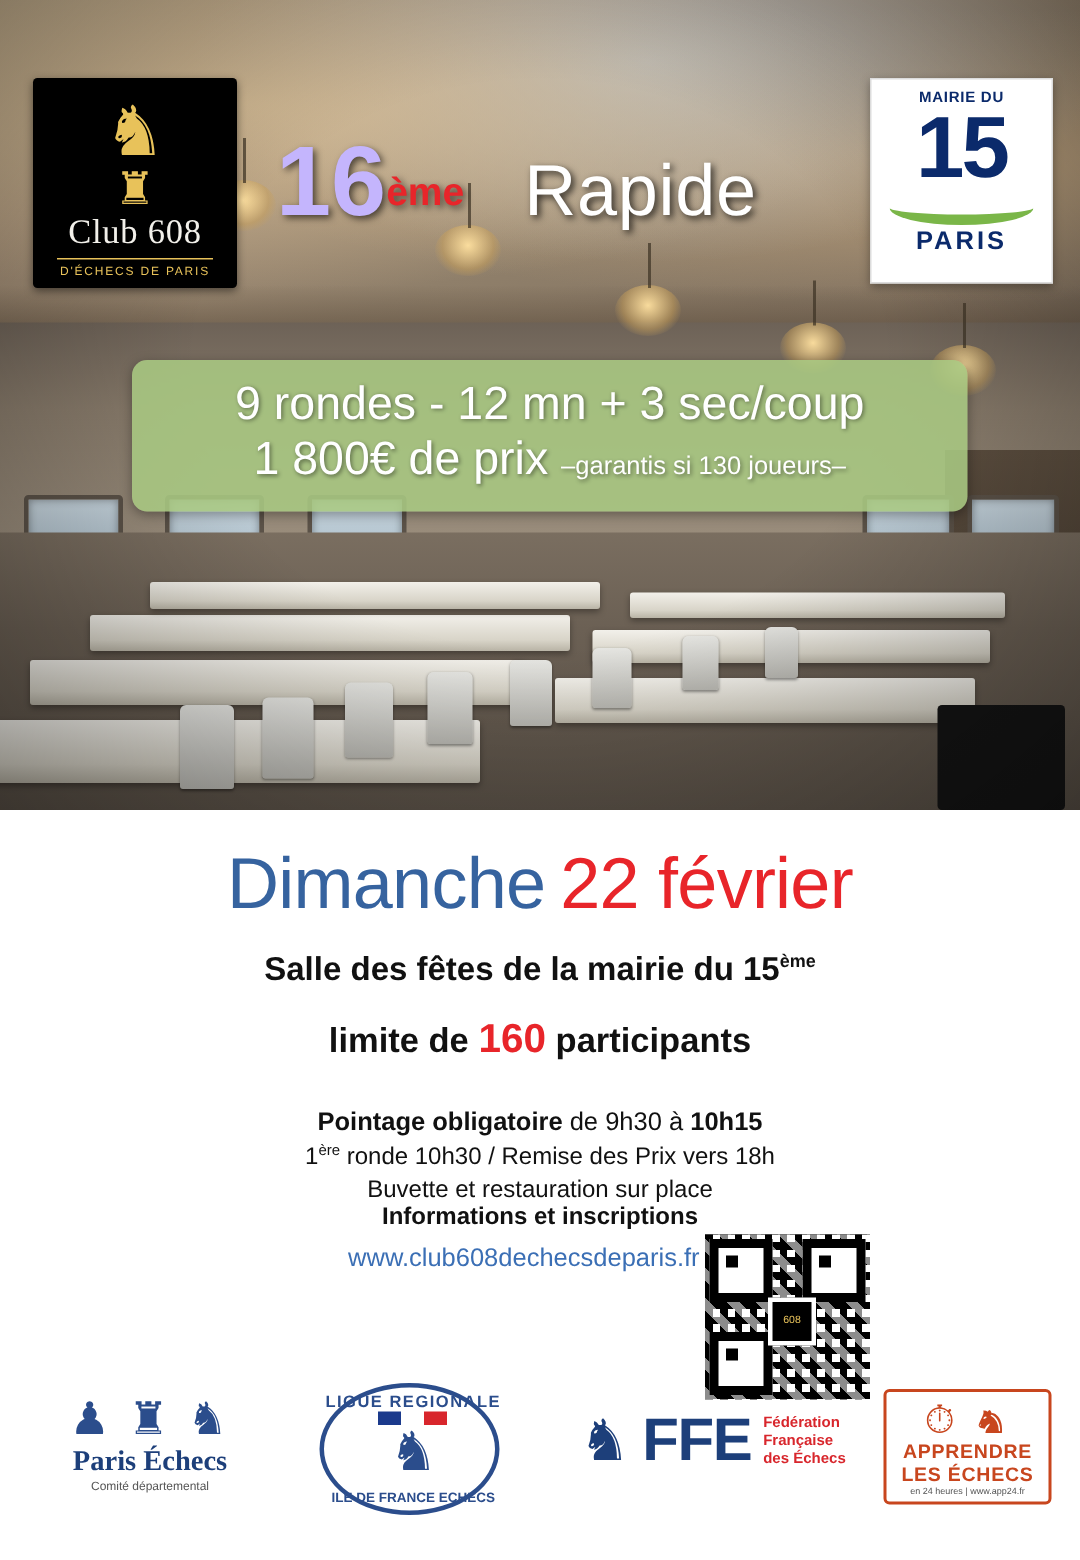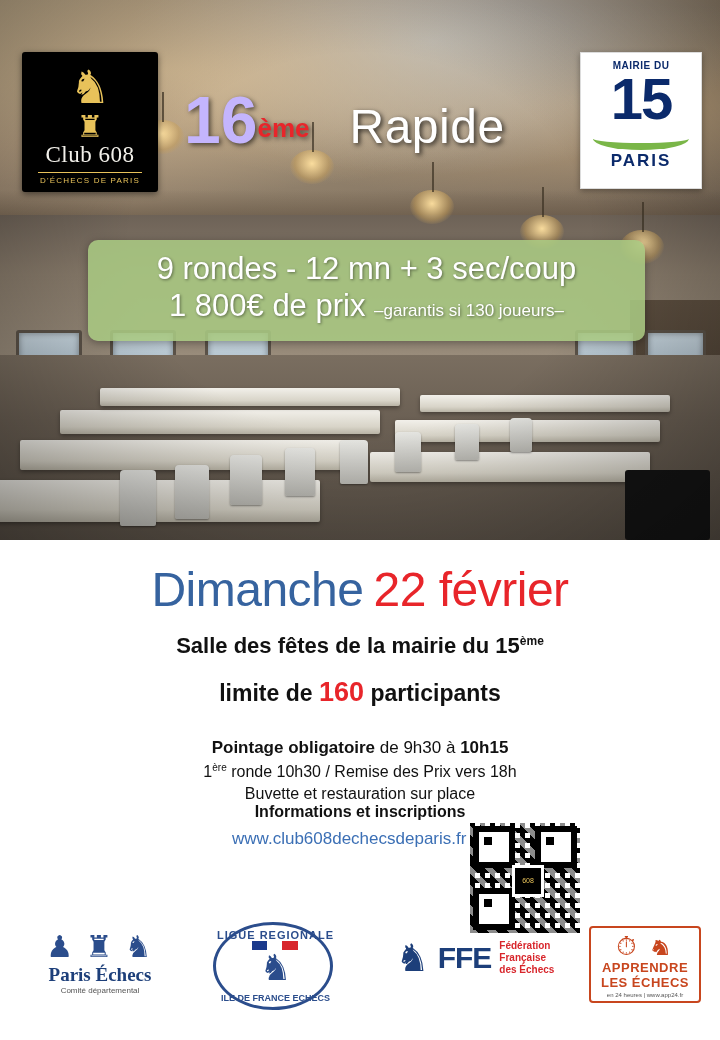--- a/index.html
+++ b/index.html
@@ -398,21 +398,21 @@
     position: relative;
     box-sizing: border-box;
   }
   .sp2-top { position: absolute; left: 0; top: 4px; width: 120px; font-size: 11px; font-weight: bold; color: #2b4d8c; letter-spacing: 1px; }
   .sp2-bot { position: absolute; left: 0; bottom: 4px; width: 120px; font-size: 9px; font-weight: bold; color: #2b4d8c; }
   .sp2-piece { position: absolute; left: 44px; top: 24px; font-size: 36px; color: #2b4d8c; line-height: 38px; }
   .sp2-flag { position: absolute; left: 36px; top: 16px; width: 46px; height: 9px; background: linear-gradient(to right, #1b3a8c 33%, #ffffff 33% 66%, #d8262c 66%); }
 
   .sp3-row { display: flex; align-items: center; justify-content: center; gap: 8px; }
   .sp3-mark { font-size: 38px; color: #1d3f7a; line-height: 40px; }
-  .sp3-ffe { font-size: 30px; font-weight: bold; color: #1d3f7a; letter-spacing: -1px; }
+  .sp3-ffe { font-size: 40px; font-weight: bold; color: #1d3f7a; letter-spacing: -1px; }
   .sp3-txt { text-align: left; font-size: 10px; font-weight: bold; color: #d8262c; line-height: 12px; }
 
   .sp4-box {
     width: 112px; margin: 0 auto;
     border: 2px solid #c8461e;
     border-radius: 4px;
     padding: 4px 2px 3px 2px;
     box-sizing: border-box;
   }
   .sp4-icons { font-size: 26px; color: #c8461e; line-height: 28px; letter-spacing: 3px; }

